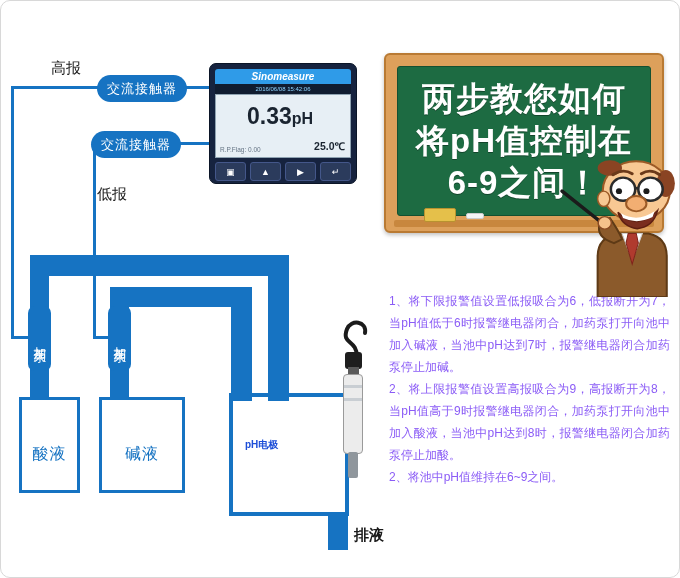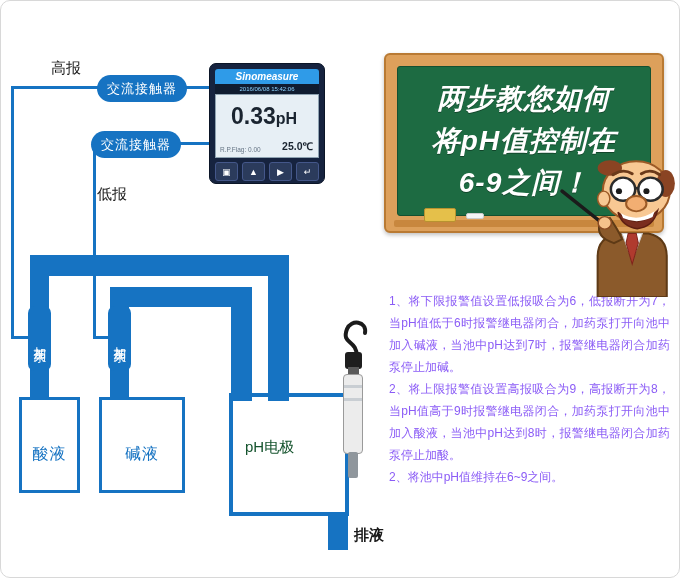--- a/index.html
+++ b/index.html
@@ -21,21 +21,21 @@
   
   .pump{background:#1673C2;color:#fff;border-radius:7px;z-index:3;
         display:flex;align-items:center;justify-content:center;}
   .pump span{writing-mode:vertical-rl;text-orientation:upright;font-size:13px;letter-spacing:2px;}
 
   
   .tank{border:3px solid #1673C2;background:#fff;z-index:1;
         display:flex;align-items:center;justify-content:center;}
   .tank span{color:#1673C2;font-weight:normal;font-size:16px;letter-spacing:1px;margin-top:18px;}
   .pool{border:4px solid #1673C2;background:#fff;z-index:1;}
-  .pool-label{color:#14532d;font-weight:normal;font-size:15px;z-index:6;}
+  .pool-label{color:#1d4ed8;font-weight:bold;font-size:10px;z-index:6;}
 
   
   .lbl{color:#1a1a1a;font-size:15px;z-index:6;}
   .lbl.bold{font-weight:bold;text-align:right;}
 
   
   .device{background:#16233f;border:1px solid #0b1527;border-radius:7px;z-index:4;padding:5px;}
   .dev-header{background:#2F9BE8;height:15px;border-radius:3px 3px 0 0;color:#fff;
               font-style:italic;font-weight:bold;font-size:10px;display:flex;align-items:center;justify-content:center;}
   .dev-strip{background:#101c30;height:10px;color:#8fd4ff;font-size:6px;
@@ -49,22 +49,22 @@
   .dev-btnrow{display:flex;gap:4px;margin-top:4px;justify-content:space-between;}
   .dev-btn{flex:1;height:17px;background:#2b3b5c;border:1px solid #44578a;border-radius:3px;color:#fff;
            font-size:9px;display:flex;align-items:center;justify-content:center;}
 
   
   .board{background:#DDA05B;border:2px solid #B97A33;border-radius:6px;z-index:1;
          box-shadow:0 2px 4px rgba(0,0,0,.25);}
   .board-inner{position:absolute;left:11px;top:11px;right:11px;bottom:15px;background:#1D6B42;
                border:1px solid #145031;border-radius:3px;
                display:flex;flex-direction:column;align-items:center;justify-content:center;}
-  .board-line{color:#fff;font-weight:bold;font-size:28px;line-height:42px;letter-spacing:1px;
-              text-shadow:0 1px 0 rgba(0,0,0,.35);white-space:nowrap;font-style:italic;}
+  .board-line{color:#fff;font-weight:bold;font-size:33px;line-height:42px;letter-spacing:1px;
+              text-shadow:0 1px 0 rgba(0,0,0,.35);white-space:nowrap;}
   .tray{position:absolute;left:8px;right:8px;bottom:4px;height:7px;background:#C8873E;border-radius:2px;}
   .sponge{position:absolute;left:38px;bottom:9px;width:30px;height:12px;background:#E5C04A;
           border:1px solid #b8922f;border-radius:2px;z-index:2;}
   .chalk{position:absolute;left:80px;bottom:12px;width:16px;height:4px;background:#f5f5f5;
          border:1px solid #ccc;border-radius:2px;z-index:2;}
 
   
   .instructions{z-index:1;width:281px;color:#8b5cf6;font-size:12px;line-height:22px;
                 text-align:justify;}
   .instructions p{margin:0;}
@@ -121,21 +121,21 @@
 
   <div class="abs tank" style="left:18px;top:396px;width:61px;height:96px;">
     <span>酸液</span>
   </div>
   <div class="abs tank" style="left:98px;top:396px;width:86px;height:96px;">
     <span>碱液</span>
   </div>
 
   <div class="abs lbl bold" style="left:353px;top:525px;">排液</div>
 
-  <div class="abs device" style="left:208px;top:62px;width:116px;height:121px;">
+  <div class="abs device" style="left:208px;top:62px;width:148px;height:121px;">
     <div class="dev-header">Sinomeasure</div>
     <div class="dev-strip">2016/06/08 15:42:06</div>
     <div class="dev-screen">
       <div class="dev-reading">
         <span class="val">0.33</span><span class="unit">pH</span>
       </div>
       <div class="dev-aux">R.P.Flag: 0.00</div>
       <div class="dev-temp">25.0℃</div>
     </div>
     <div class="dev-btnrow">

